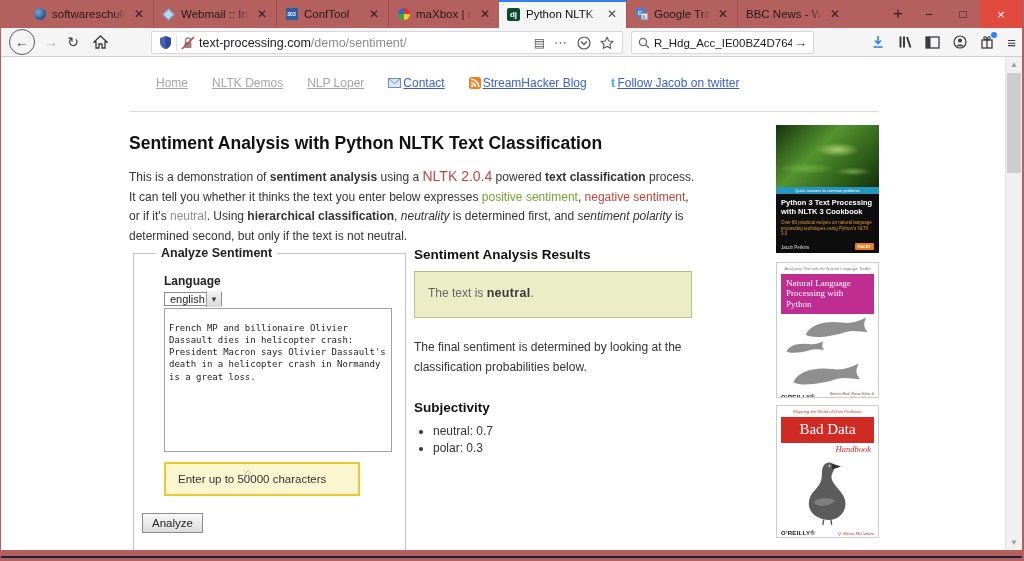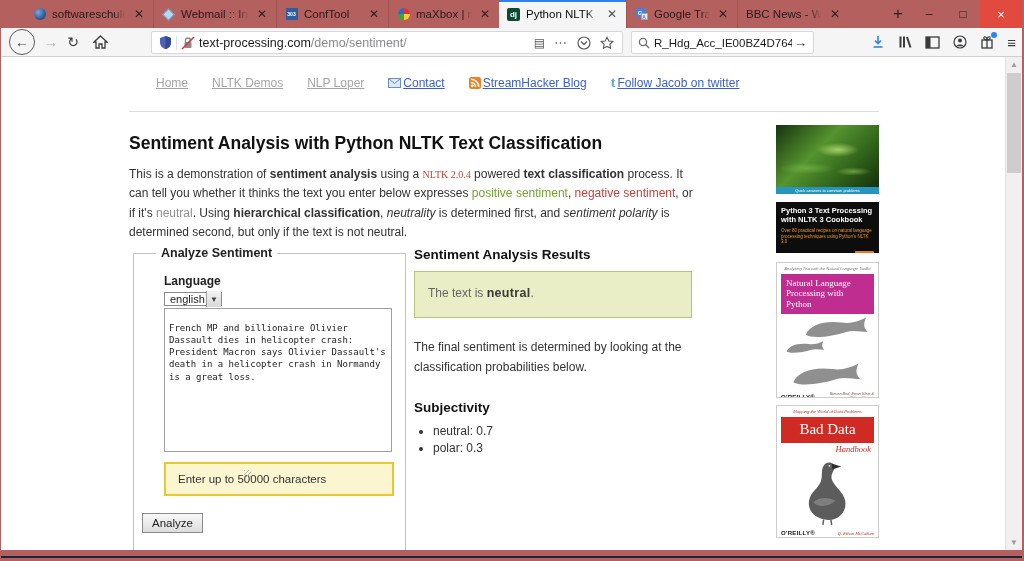--- a/index.html
+++ b/index.html
@@ -65,56 +65,56 @@
   .navlink.gray .lbl { color:#a5a5a5; }
   .navlink.blue .lbl { color:#3a5fcd; }
   .tw-glyph { color:#54ace0; font-weight:bold; font-size:14px; font-family:"Liberation Serif", serif; }
 
   .pagehr { position:absolute; left:128px; top:54px; width:750px; height:1px; background:#ddd; }
 
   .page-h1 { position:absolute; left:128px; top:76px; font-size:17.5px; font-weight:bold; color:#111; }
 
   .intro { position:absolute; left:128px; top:108px; width:568px; font-size:12px; line-height:1.62; color:#333; }
   .intro .b { font-weight:bold; }
-  .intro .code { font-family:Liberation Serif, serif; color:#c0443c; font-size:10px; }
+  .intro .code { font-family:Liberation Sans, sans-serif; color:#c0443c; font-size:14px; }
   .intro .pos { color:#74a32e; }
   .intro .neg { color:#c0443c; }
   .intro .muted { color:#8f8f8f; }
   .intro .i { font-style:italic; }
 
   
   .form-fieldset { position:absolute; left:132px; top:189px; width:273px; height:335px; border:1px solid #c3c3c3; padding:6px 10px 10px 8px; background:#fff; }
   .form-fieldset legend { font-size:12.5px; font-weight:bold; color:#222; padding:0 5px; margin-left:14px; }
   .fld-label { display:block; font-size:12px; font-weight:bold; color:#222; margin:10px 0 4px 22px; }
   .fld-label.first { margin-top:8px; }
   .select-box { margin-left:22px; width:58px; height:14px; border:1px solid #8a8a8a; background:#fff; display:flex; align-items:center; font-size:11px; color:#222; }
   .select-box .sel-val { flex:1; padding-left:5px; }
   .select-box .sel-arrow { width:15px; height:16px; background:linear-gradient(#f4f4f4,#d8d8d8); border-left:1px solid #a0a0a0; font-size:8px; color:#444; display:flex; align-items:center; justify-content:center; }
   .enter-textarea { display:block; margin-left:22px; margin-top:2px; width:228px; height:144px; border:1px solid #a0a0a0; resize:none; font-family:"DejaVu Sans Mono", monospace; font-size:9px; line-height:1.35; color:#222; padding:13px 4px; overflow:hidden; }
   .ta-handle { position:absolute; left:243px; top:413px; width:7px; height:7px; background:repeating-linear-gradient(135deg,#b5b5b5 0 1px,transparent 1px 3px); }
-  .notice { margin-left:22px; margin-top:10px; width:230px; border:2px solid #e8ca2e; background:#fbf6d0; font-size:11.5px; color:#333; padding:9px 12px; }
+  .notice { margin-left:22px; margin-top:10px; width:196px; border:2px solid #e8ca2e; background:#fbf6d0; font-size:11.5px; color:#333; padding:9px 12px; }
   .analyze-btn { margin-left:0; margin-top:17px; font-size:11.5px; color:#222; background:linear-gradient(#f8f8f8,#ddd); border:1px solid #8a8a8a; padding:3px 9px; font-family:"Liberation Sans", sans-serif; }
 
   
   .results { position:absolute; left:413px; top:190px; width:278px; }
   .results h3 { font-size:13.5px; font-weight:bold; color:#111; }
   .result-box { margin-top:9px; background:#e9eec6; border:1px solid #b7c37c; padding:14px 12px 17px 13px; font-size:12px; color:#666; }
   .result-box .val { font-weight:bold; font-size:12.5px; color:#3a3a3a; letter-spacing:.3px; }
   .result-expl { margin-top:20px; font-size:12px; line-height:1.65; color:#333; }
   .subj-h { margin-top:22px; font-size:13px; font-weight:bold; color:#111; }
   .prob-list { margin-top:9px; padding-left:19px; }
   .prob-list li { font-size:12px; color:#333; margin:3px 0; }
 
   
   .book { position:absolute; left:775px; width:103px; background:#fff; border:1px solid #ccc; overflow:hidden; }
   .book1 { top:68px; height:128px; border:none; }
   .b1-photo { height:62px; background:linear-gradient(135deg,#17330e,#55942f 40%,#2c5c18 75%,#16300c); position:relative; }
   .b1-photo::before { content:""; position:absolute; inset:0; background:radial-gradient(ellipse 30px 10px at 60% 40%, rgba(190,230,120,.8), transparent 70%), radial-gradient(ellipse 40px 8px at 30% 70%, rgba(120,180,70,.7), transparent 70%), radial-gradient(ellipse 26px 6px at 75% 75%, rgba(150,200,90,.6), transparent 70%); }
   .b1-strip { height:7px; background:#2596be; color:#fff; font-size:4px; text-align:center; line-height:7px; overflow:hidden; }
-  .b1-bottom { height:59px; background:#0d0d0d; padding:4px 5px 3px; display:flex; flex-direction:column;margin-top:8px; }
+  .b1-bottom { height:59px; background:#0d0d0d; padding:4px 5px 3px; display:flex; flex-direction:column; }
   .b1-title { color:#fff; font-weight:bold; font-size:7.5px; line-height:1.25; }
   .b1-tag { color:#e8962e; font-size:4.5px; line-height:1.3; margin-top:3px; }
   .b1-foot { margin-top:auto; display:flex; align-items:flex-end; justify-content:space-between; }
   .b1-author { color:#ddd; font-size:4.5px; }
   .b1-logo { background:#e87c1e; color:#fff; font-size:4px; font-weight:bold; padding:1px 3px; border-radius:1px; }
 
   .book2 { top:205px; height:136px; padding:3px 4px; }
   .b2-tag { font-size:4px; color:#777; text-align:center; font-style:italic; }
   .b2-band { margin-top:3px; background:#bf2d90; color:#fff; padding:4px 5px 5px; font-family:"Liberation Serif", serif; font-size:9px; line-height:1.15; }
   .b2-whales { position:relative; height:78px; }

